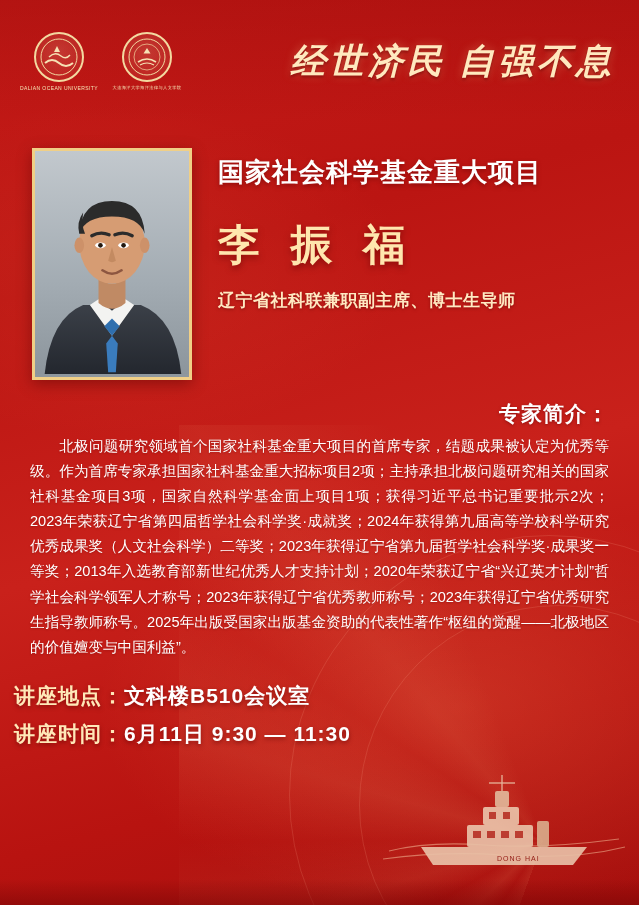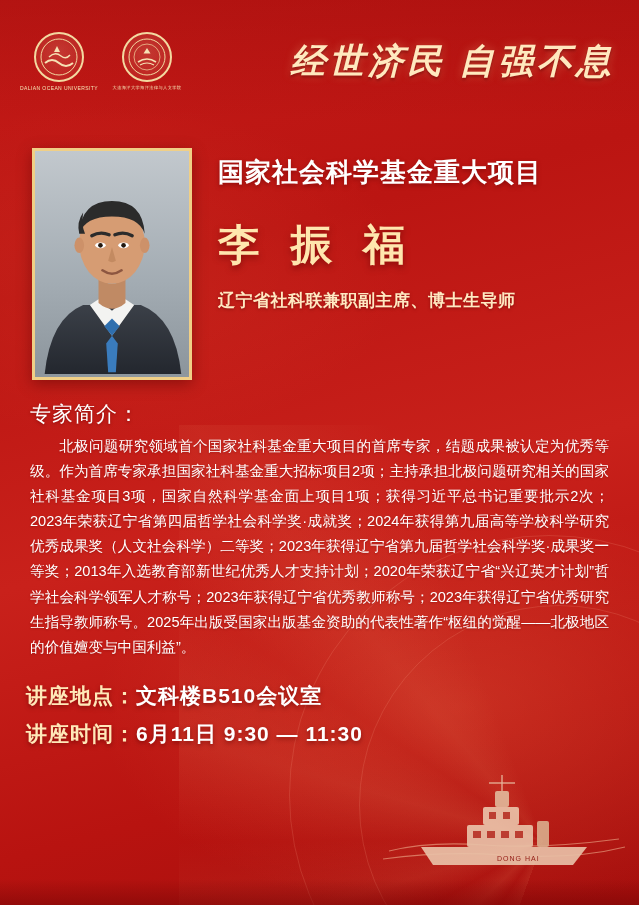--- a/index.html
+++ b/index.html
@@ -128,38 +128,39 @@
     color: #ffe9c2;
     text-shadow: 0 1px 3px rgba(90,0,0,0.5);
   }
   
   .bio {
     padding: 14px 30px 0 30px;
     position: relative;
   }
   .bio-heading {
     font-size: 21px;
-    font-weight: normal;
+    font-weight: bold;
     color: #ffffff;
     letter-spacing: 1px;
     margin-bottom: 6px;
     text-shadow: 0 1px 3px rgba(90,0,0,0.5);
+    text-align: right;
   }
   .bio-p {
     font-size: 14.6px;
     line-height: 1.72;
     color: #ffffff;
     text-align: justify;
     text-indent: 2em;
     margin-bottom: 4px;
     text-shadow: 0 1px 2px rgba(120,10,10,0.45);
   }
   
   .info {
-    padding: 18px 30px 0 26px;
+    padding: 18px 30px 0 14px;
     position: relative;
   }
   .info-line {
     font-size: 21px;
     font-weight: bold;
     color: #ffe8b8;
     letter-spacing: 1px;
     margin-bottom: 10px;
     text-shadow: 0 2px 4px rgba(90,0,0,0.55);
   }

